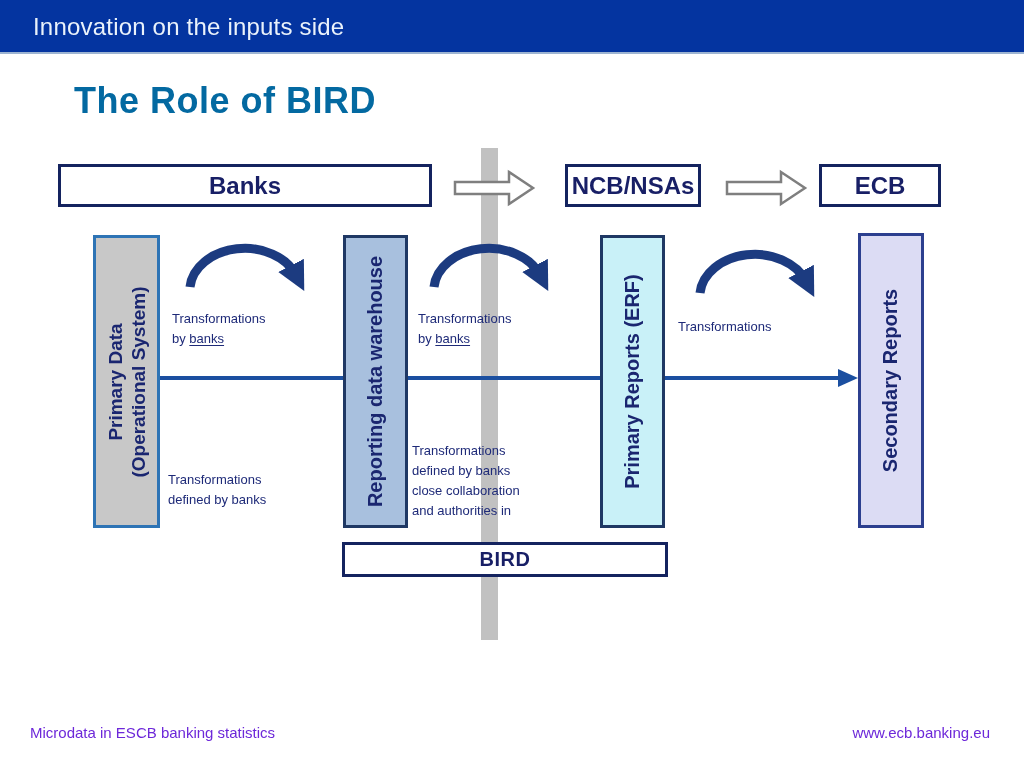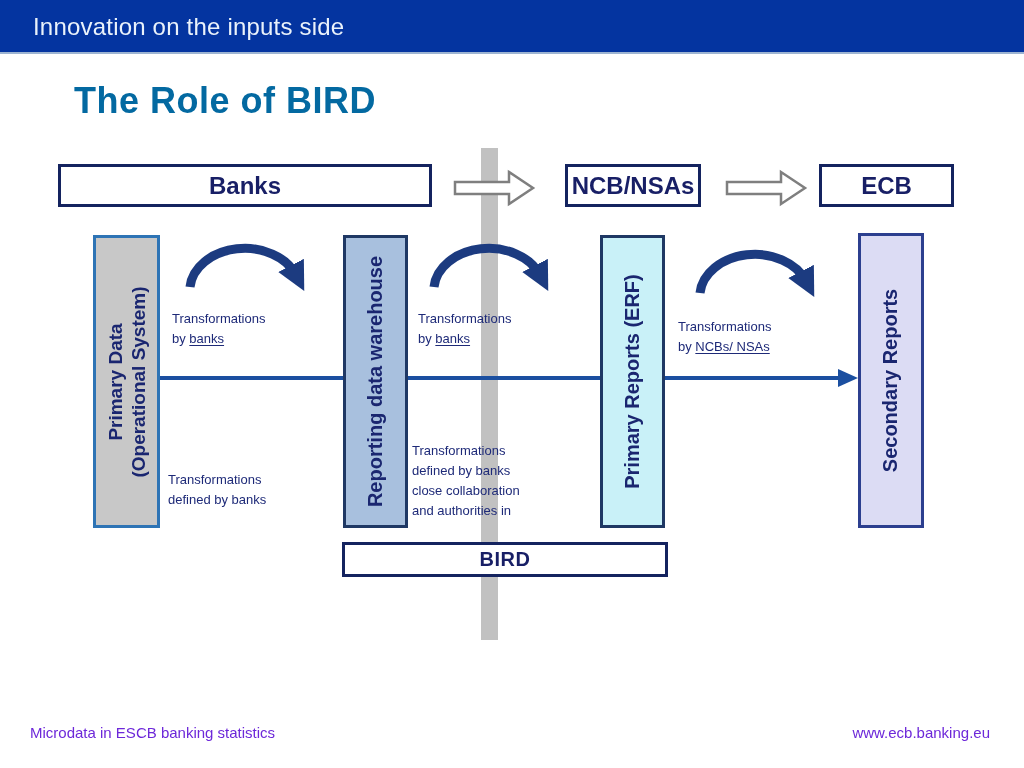--- a/index.html
+++ b/index.html
@@ -23,21 +23,21 @@
   }
   
   .entity-box{
     position:absolute;top:164px;height:43px;background:#ffffff;
     border:3px solid #14235f;box-sizing:border-box;z-index:3;
     display:flex;align-items:center;justify-content:center;
     font-size:24px;font-weight:bold;color:#181f66;
   }
   #banks-box{left:58px;width:374px;}
   #ncb-box{left:549px;width:136px;margin-left:16px;}
-  #ecb-box{left:819px;width:135px;}
+  #ecb-box{left:819px;width:122px;}
   
   .block-arrow{position:absolute;top:168px;width:84px;height:40px;z-index:2;}
   #block-arrow-1{left:453px;}
   #block-arrow-2{left:725px;}
   
   #gray-bar{
     position:absolute;left:481px;top:148px;width:17px;height:492px;
     background:#c1c1c1;z-index:1;
   }
   
@@ -166,21 +166,20 @@
   <div id="tlabel-1" class="tlabel">
     <div>Transformations</div>
     <div><span>by </span><span class="ul">banks</span></div>
   </div>
   <div id="tlabel-2" class="tlabel">
     <div>Transformations</div>
     <div><span>by </span><span class="ul">banks</span></div>
   </div>
   <div id="tlabel-3" class="tlabel">
     <div>Transformations</div>
-    <div><span>by </span><span class="ul">NCBs/ NSAs</span></div>
   </div>
   <div id="tlabel-4" class="tlabel">
     <div>Transformations</div>
     <div>defined by banks</div>
   </div>
   <div id="tlabel-5" class="tlabel">
     <div>Transformations</div>
     <div>defined by banks</div>
     <div>close collaboration</div>
     <div>and authorities in</div>

